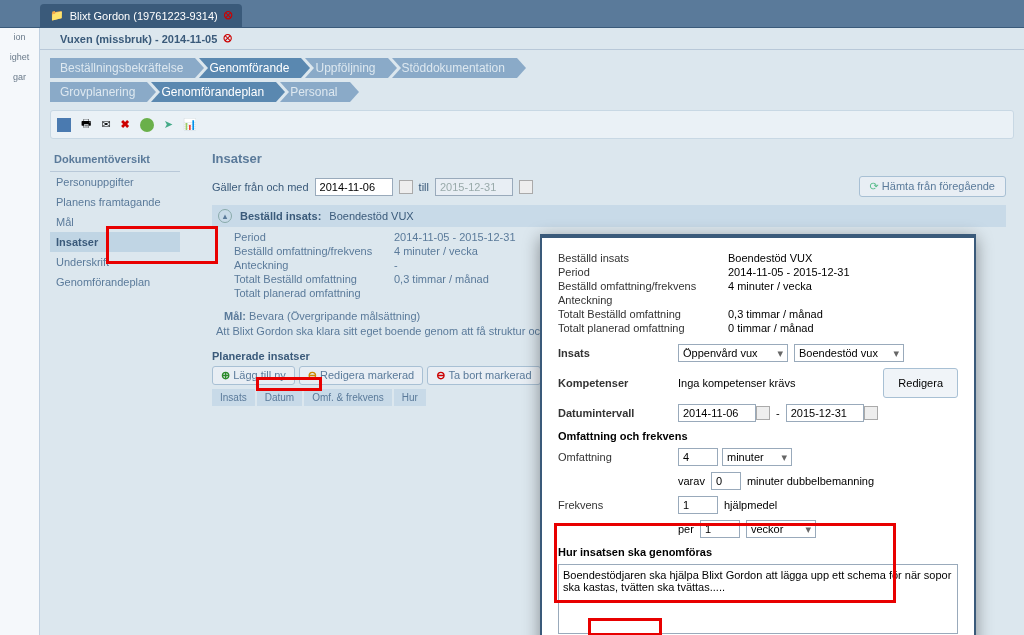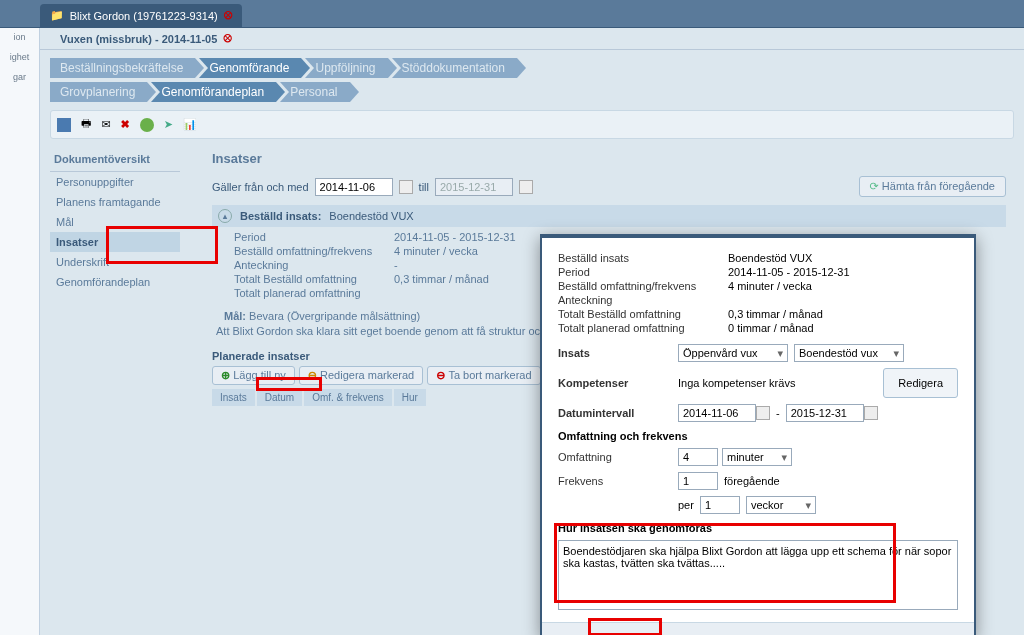--- a/index.html
+++ b/index.html
@@ -277,24 +277,29 @@
           <span class="cal-ico"></span>
         </div>
 
         <div class="sect-h">Omfattning och frekvens</div>
         <div class="m-row">
           <span class="lbl n">Omfattning</span>
           <input class="inp" style="width: 40px;" value="4">
           <span style="width:4px"></span>
           <span class="sel" style="min-width:70px">minuter</span>
         </div>
+        <div class="sub-indent">
+          <span>varav</span>
+          <input class="inp" style="width: 30px;" value="0">
+          <span>minuter dubbelbemanning</span>
+        </div>
         <div class="m-row">
           <span class="lbl n">Frekvens</span>
           <input class="inp" style="width: 40px;" value="1">
-          <span style="padding-left:6px">föregående</span>
+          <span style="padding-left:6px">hjälpmedel</span>
         </div>
         <div class="sub-indent">
           <span>per</span>
           <input class="inp" style="width: 40px;" value="1">
           <span class="sel" style="min-width:70px">veckor</span>
         </div>
 
         <div class="sect-h">Hur insatsen ska genomföras</div>
         <textarea class="ta" style="">Boendestödjaren ska hjälpa Blixt Gordon att lägga upp ett schema för när sopor ska kastas, tvätten ska tvättas.....</textarea>
       </div>

